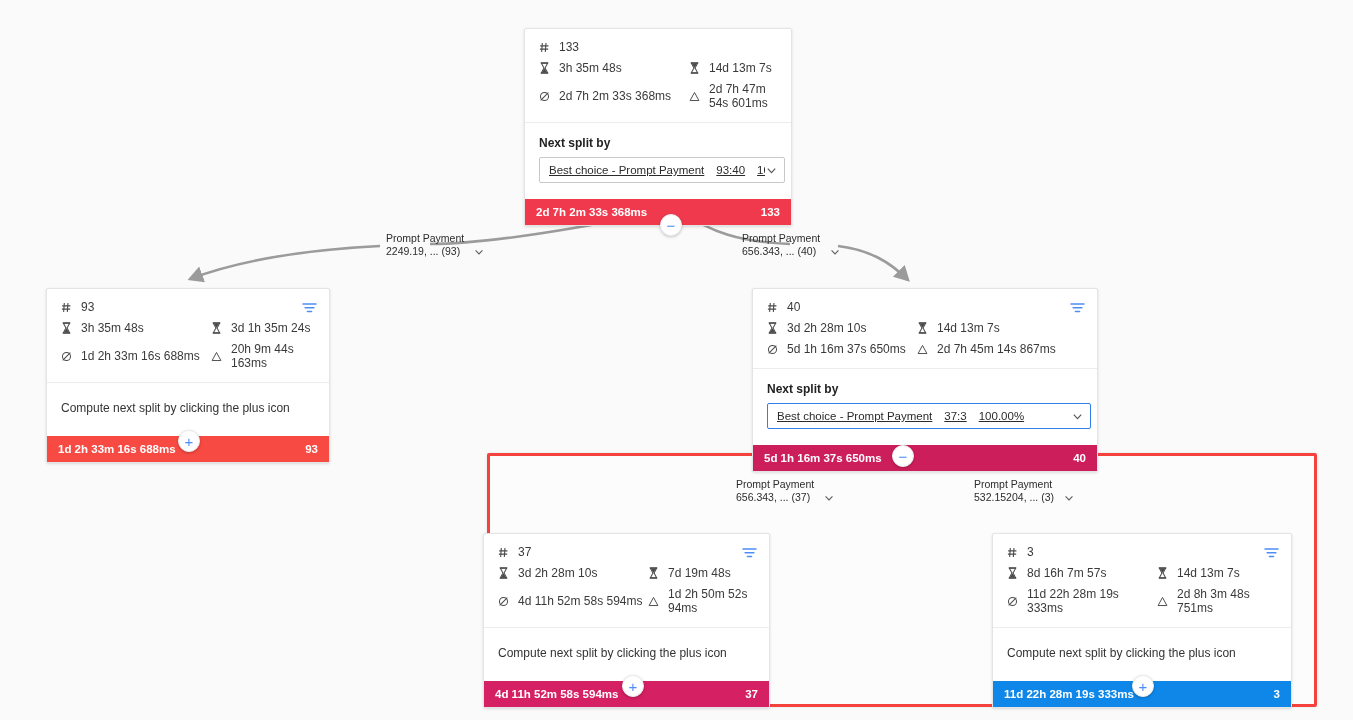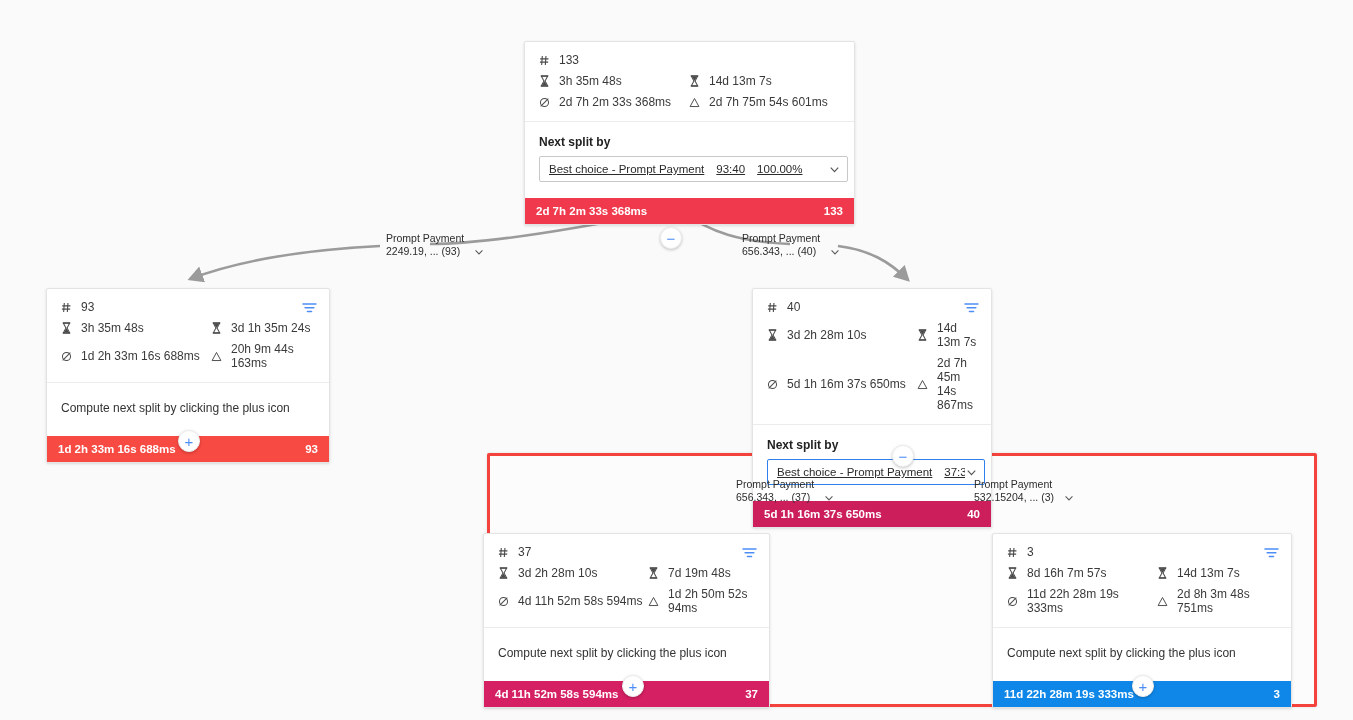--- a/index.html
+++ b/index.html
@@ -125,21 +125,21 @@
 
     <path d="M892,458 C860,478 840,486 822,490" stroke="#9b9b9b" stroke-width="2.6" fill="none"></path>
     <path d="M768,492 C720,496 690,506 661,525" stroke="#9b9b9b" stroke-width="2.6" fill="none" marker-end="url(#arrowGray)"></path>
 
     <path d="M914,458 C944,478 1000,488 1060,490" stroke="#c2c2c2" stroke-width="2.2" fill="none"></path>
     <path d="M1078,492 C1110,496 1130,508 1145,525" stroke="#c2c2c2" stroke-width="2.2" fill="none" marker-end="url(#arrowLight)"></path>
   </svg>
 
   <div class="selection-rect" style="left:487px; top:453px; width:830px; height:254px;"></div>
 
-  <div class="node" style="left:524px; top:41px; width:331px;">
+  <div class="node" style="left:524px; top:28px; width:268px;">
     <div class="node-stats">
       <div class="stat-row">
         <div class="stat-cell left">
           <span class="stat-ico">
             <svg width="11" height="11" viewBox="0 0 12 12">
                 <path d="M3.6 1 L2.9 11 M7.6 1 L6.9 11 M1.3 4.2 L10.3 4.2 M1.0 7.8 L10.0 7.8" stroke="#4a4a4a" stroke-width="1.2" fill="none"></path>
               </svg>
           </span>
           <span>133</span>
         </div>
@@ -175,21 +175,21 @@
               </svg>
           </span>
           <span>2d 7h 2m 33s 368ms</span>
         </div>
         <div class="stat-cell">
           <span class="stat-ico">
             <svg width="11" height="11" viewBox="0 0 12 12">
                 <path d="M6 1.6 L10.8 10.4 L1.2 10.4 Z" fill="none" stroke="#4a4a4a" stroke-width="1.05"></path>
               </svg>
           </span>
-          <span>2d 7h 75m 54s 601ms</span>
+          <span>2d 7h 47m 54s 601ms</span>
         </div>
       </div>
     </div>
     <div class="node-divider"></div>
     <div class="node-body">
       <div class="split-label">Next split by</div>
       <div class="select-box">
         <span class="select-text">
           <span class="seg">Best choice - Prompt Payment</span><span class="seg">93:40</span><span class="seg">100.00%</span>
         </span>
@@ -298,21 +298,21 @@
     </div>
     <div class="value-bar" style="background:#f74a42;">
       <span>1d 2h 33m 16s 688ms</span>
       <span>93</span>
     </div>
     <div class="toggle-btn" style="left:131px; top:141px;">
       <span class="sign">+</span>
     </div>
   </div>
 
-  <div class="node" style="left:752px; top:288px; width:240px;">
+  <div class="node" style="left:752px; top:288px; width:346px;">
     <div class="node-stats">
       <span class="filter-icon">
         <svg width="15" height="12" viewBox="0 0 16 13">
             <path d="M1 2.2 H15 M3.3 6.3 H12.7 M5.8 10.3 H10.2" stroke="#4d8df7" stroke-width="1.7" stroke-linecap="round"></path>
           </svg>
       </span>
       <div class="stat-row">
         <div class="stat-cell left">
           <span class="stat-ico">
             <svg width="11" height="11" viewBox="0 0 12 12">

